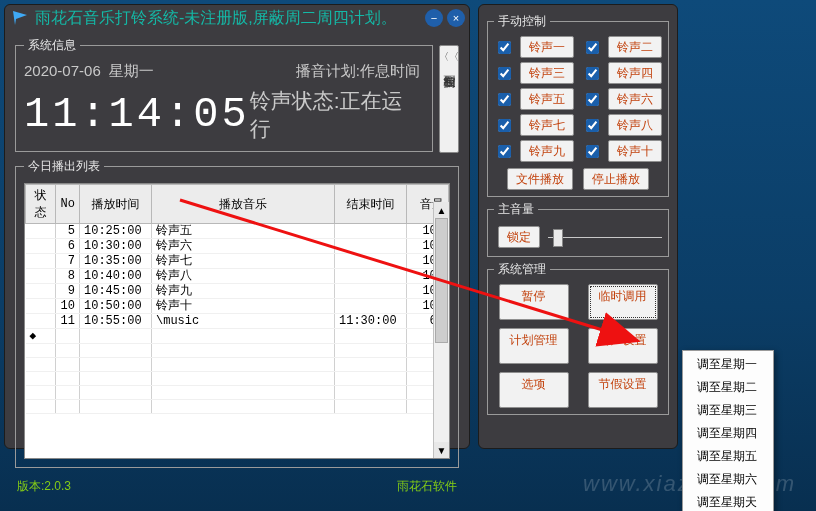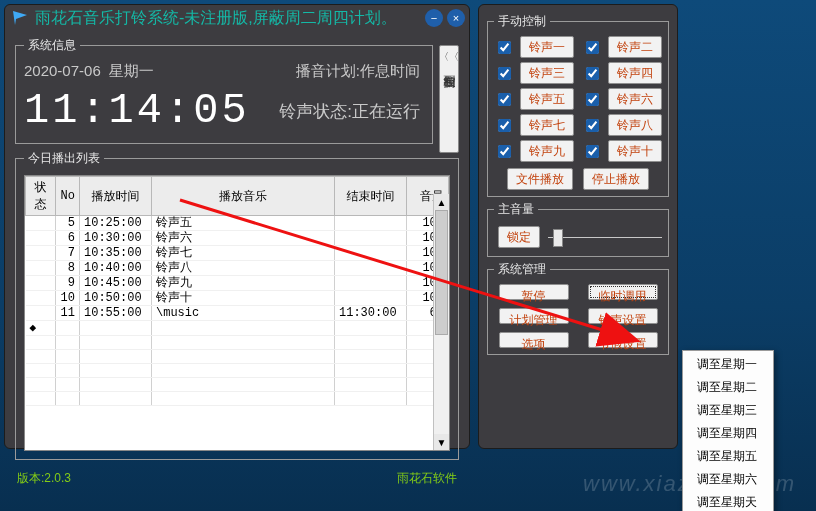--- a/index.html
+++ b/index.html
@@ -57,21 +57,21 @@
   .sysinfo-row1 { font-size:15px; color:#c9c9c9; display:flex; }
   .sysinfo-row1 .date { margin-right:8px; }
   .sysinfo-row1 .plan { margin-left:auto; margin-right:4px; font-size:15px; }
   .sysinfo-row2 { display:flex; align-items:center; margin-top:6px; }
   .clock {
     font-family: "Digital-7", "Courier New", monospace;
     font-size:42px; color:#fff;
     letter-spacing:3px;
     font-weight:500;
   }
-  .status-label { margin-left:auto; font-size:17px; color:#c9c9c9; margin-right:4px;}
+  .status-label { margin-left:auto; font-size:21px; color:#c9c9c9; margin-right:4px;}
 
   
   .cpanel-tab {
     position:absolute;
     right:10px; top:40px;
     width:20px; height:108px;
     background:#f0f0f0;
     border:1px solid #888;
     border-radius:2px;
     display:flex; flex-direction:column;
@@ -166,21 +166,21 @@
   .slider::before {
     content:""; position:absolute; left:0; right:0; top:50%;
     border-top:1px solid #c8c8c8;
   }
   .slider .knob {
     position:absolute; left:4%; top:2px; width:10px; height:18px;
     background:#eaeaea; border:1px solid #888;
   }
 
   .mgmt-grid { display:grid; grid-template-columns:1fr 1fr; gap:8px 10px; justify-items:center;}
-  .mgmt-grid .btn { min-width:70px; padding:3px 6px; height:16px; }
+  .mgmt-grid .btn { min-width:70px; padding:3px 6px; height:36px; }
   .focus-ring { outline:1px dotted #333; outline-offset:-3px; }
 
   
   .popup {
     position:absolute; left:682px; top:350px;
     background:#fdfdfd; border:1px solid #9a9a9a;
     box-shadow:2px 2px 6px rgba(0,0,0,0.4);
     padding:2px 0;
     color:#000;
     font-size:12px;

